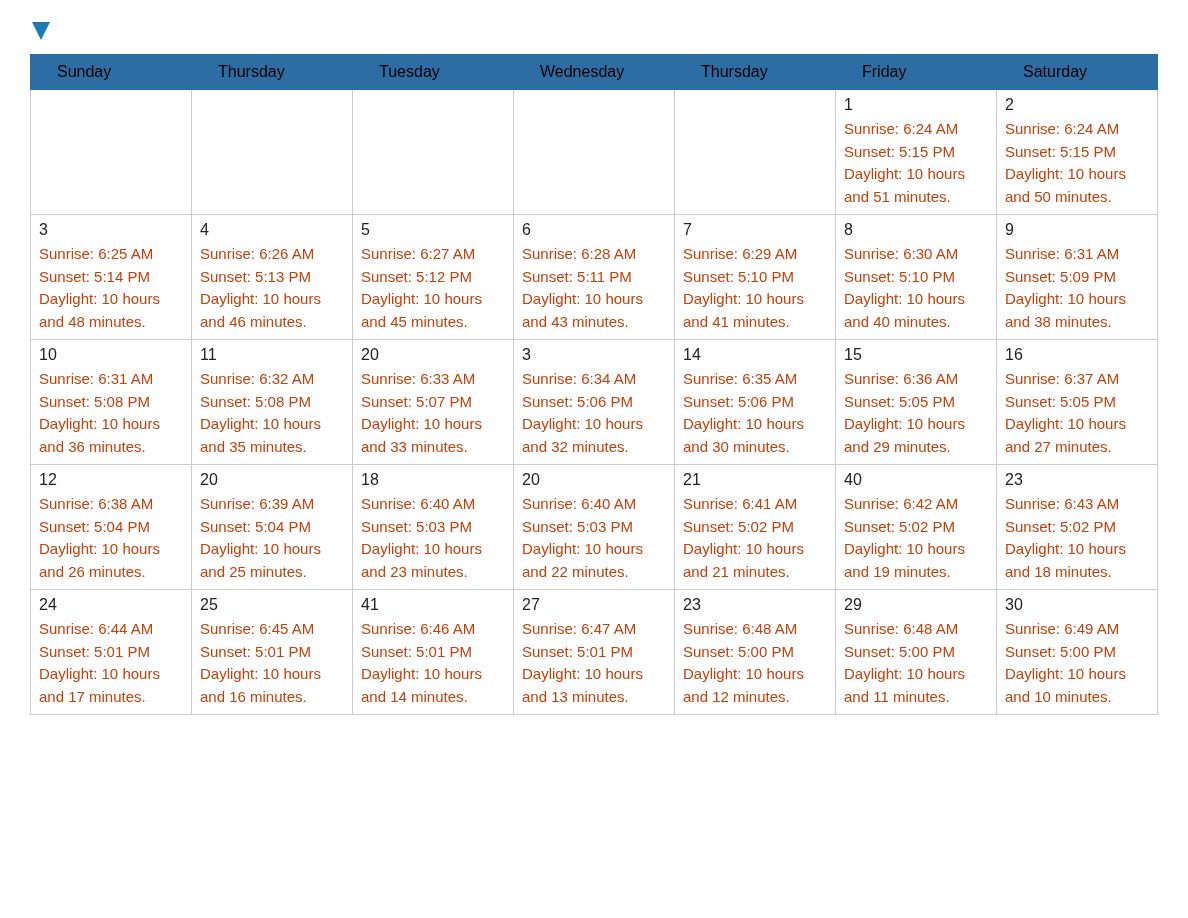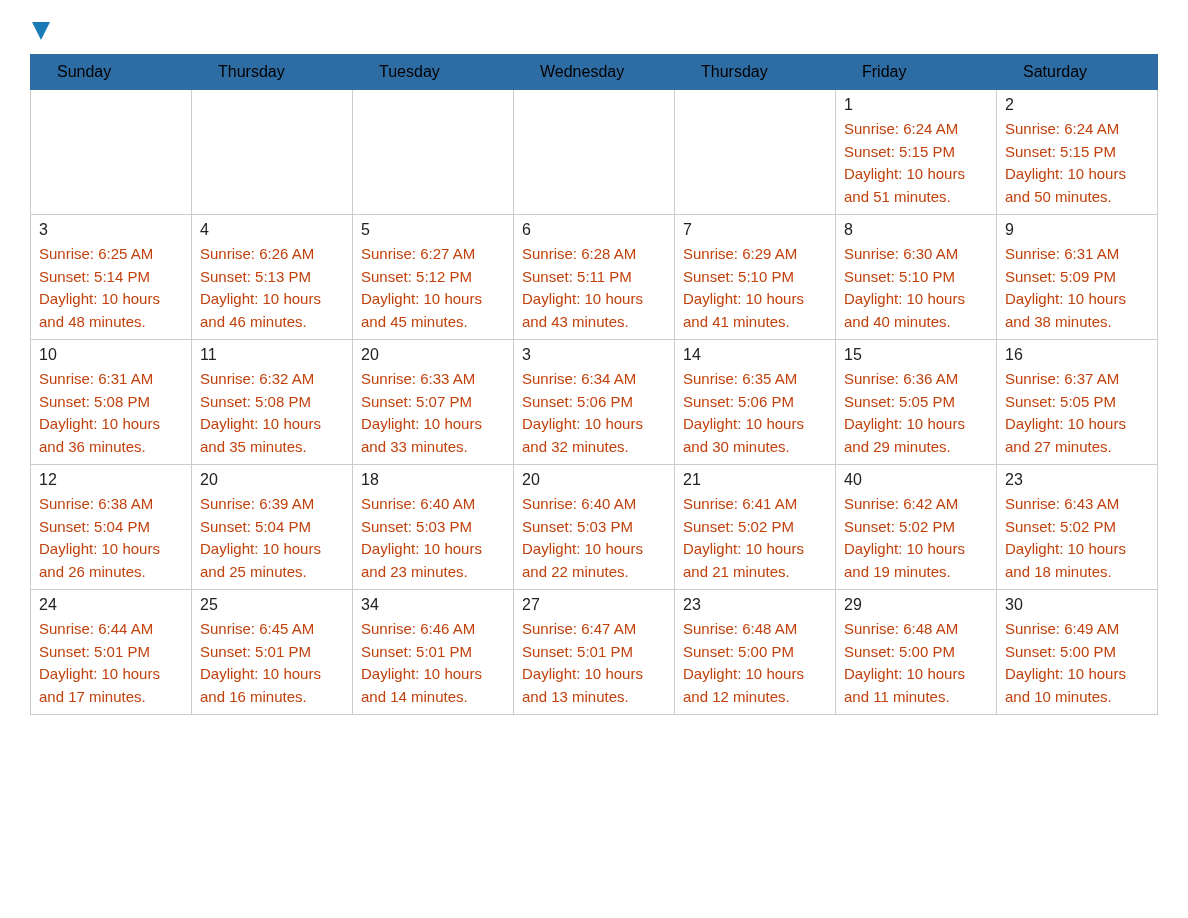--- a/index.html
+++ b/index.html
@@ -237,21 +237,21 @@
       <tr>
         <td>
           <span class="day-num">24</span>
           <div class="day-info">Sunrise: 6:44 AM<br>Sunset: 5:01 PM<br>Daylight: 10 hours<br>and 17 minutes.</div>
         </td>
         <td>
           <span class="day-num">25</span>
           <div class="day-info">Sunrise: 6:45 AM<br>Sunset: 5:01 PM<br>Daylight: 10 hours<br>and 16 minutes.</div>
         </td>
         <td>
-          <span class="day-num">34</span>
+          <span class="day-num">41</span>
           <div class="day-info">Sunrise: 6:46 AM<br>Sunset: 5:01 PM<br>Daylight: 10 hours<br>and 14 minutes.</div>
         </td>
         <td>
           <span class="day-num">27</span>
           <div class="day-info">Sunrise: 6:47 AM<br>Sunset: 5:01 PM<br>Daylight: 10 hours<br>and 13 minutes.</div>
         </td>
         <td>
           <span class="day-num">23</span>
           <div class="day-info">Sunrise: 6:48 AM<br>Sunset: 5:00 PM<br>Daylight: 10 hours<br>and 12 minutes.</div>
         </td>

